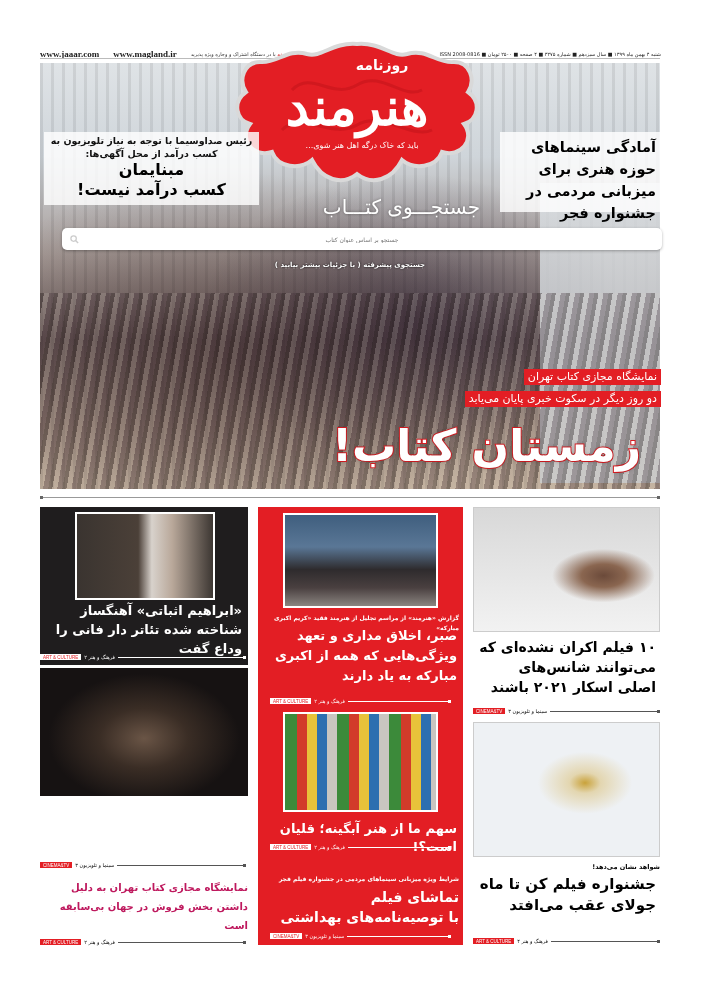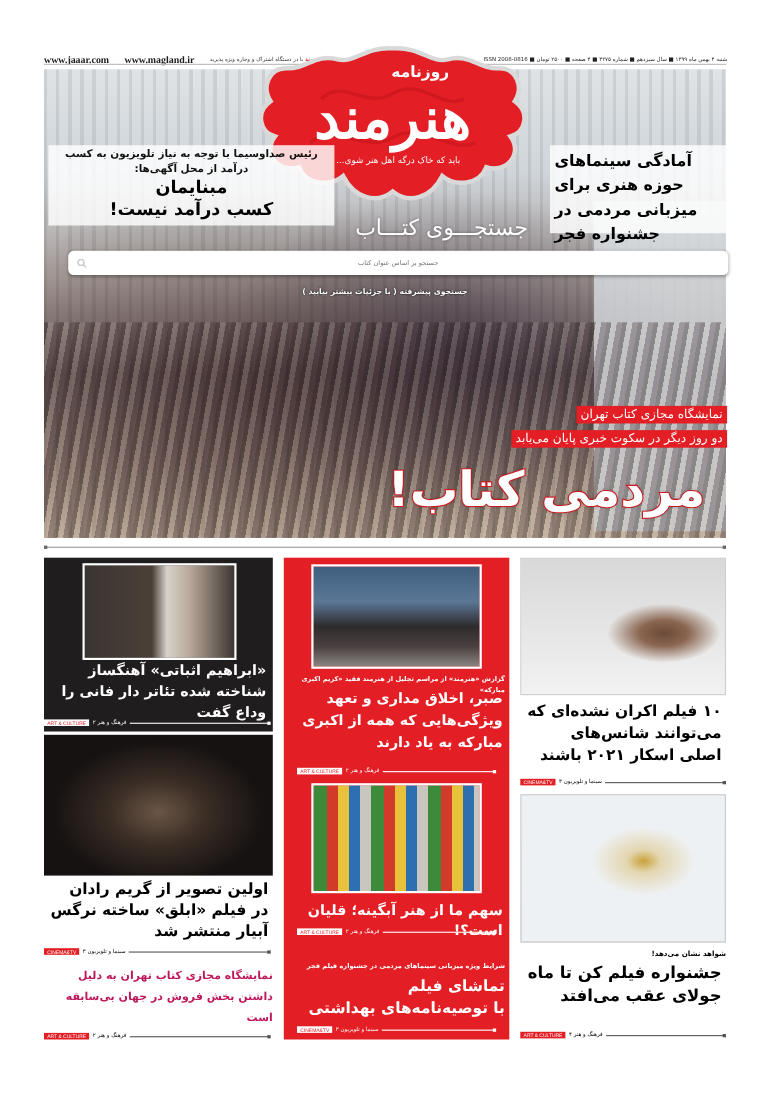--- a/index.html
+++ b/index.html
@@ -13,24 +13,24 @@
 .hero{left:40px;top:63px;width:620px;height:426px;overflow:hidden;
 background:
  radial-gradient(ellipse at 30% 70%,rgba(60,40,40,.55),transparent 45%),
  radial-gradient(ellipse at 60% 60%,rgba(40,30,50,.6),transparent 40%),
  repeating-linear-gradient(90deg,rgba(0,0,0,.08) 0 3px,transparent 3px 11px),
  linear-gradient(180deg,#dfe3e6 0%,#cfd5da 22%,#a79c98 45%,#6d5e5c 65%,#9e8b7e 85%,#c2b09c 100%)}
 .hero .crowd{position:absolute;left:0;right:0;top:230px;height:200px;
 background:repeating-linear-gradient(100deg,rgba(30,20,20,.35) 0 4px,rgba(220,210,200,.15) 4px 9px,rgba(60,40,50,.3) 9px 14px)}
 .hero .rightwall{position:absolute;right:0;top:120px;width:120px;height:300px;background:linear-gradient(180deg,#dde2e6,#c9ced2);opacity:.8}
 .logo{left:232px;top:40px;width:250px;height:150px}
-.box-left{left:44px;top:132px;width:260px;height:73px;background:rgba(255,255,255,.82);direction:rtl;text-align:center;padding:2px 6px}
+.box-left{left:44px;top:132px;width:215px;height:73px;background:rgba(255,255,255,.82);direction:rtl;text-align:center;padding:2px 6px}
 .box-left .kicker{font-size:9.5px;font-weight:bold;line-height:13px;color:#111}
 .box-left .head{font-size:16px;font-weight:bold;line-height:20px;color:#000}
-.box-right{left:500px;top:132px;width:160px;height:80px;background:rgba(255,255,255,.82);direction:rtl;text-align:left;padding:4px 4px}
+.box-right{left:500px;top:132px;width:160px;height:80px;background:rgba(255,255,255,.82);direction:rtl;text-align:right;padding:4px 4px}
 .box-right .head{font-size:14.5px;font-weight:bold;line-height:22px;color:#000}
 .search-title{left:240px;top:195px;width:240px;font-size:20px;color:#fff;direction:rtl;letter-spacing:3px;text-shadow:0 0 3px rgba(0,0,0,.4)}
 .search{left:62px;top:228px;width:600px;height:22px;background:#fff;border-radius:5px;box-shadow:0 1px 3px rgba(0,0,0,.3);display:flex;align-items:center;justify-content:space-between;padding:0 8px}
 .search input{border:none;outline:none;width:540px;font-size:6px;color:#888;text-align:center;direction:rtl;background:transparent;font-family:"DejaVu Sans",sans-serif}
 .search svg{width:9px;height:9px}
 .adv{left:250px;top:261px;width:200px;text-align:center;font-size:7px;font-weight:bold;color:#fff;direction:rtl;text-shadow:0 0 2px #000}
 .red-kicker{right:40px;top:365px;direction:rtl;text-align:right}
 .red-kicker span{display:inline-block;background:#e31e24;color:#fff;font-weight:normal;font-size:11px;line-height:16px;padding:0 4px;margin-bottom:2px}
 .main-head{right:60px;top:418px;direction:rtl;font-size:44px;font-weight:bold;color:#fff;line-height:56px;-webkit-text-stroke:2px #e31e24;paint-order:stroke fill;text-shadow:0 0 4px rgba(0,0,0,.3)}
 .divider{left:40px;top:497px;width:620px;height:1px;background:#999}
@@ -91,37 +91,36 @@
     </svg>
   <input type="text" placeholder="جستجو بر اساس عنوان کتاب" style="">
   <span style="width:9px"></span>
 </div>
 <div class="abs adv">جستجوی پیشرفته ( با جزئیات بیشتر بیابید )</div>
 
 <div class="abs red-kicker">
   <span>نمایشگاه مجازی کتاب تهران</span><br>
   <span>دو روز دیگر در سکوت خبری پایان می‌یابد</span>
 </div>
-<div class="abs main-head">مردمی کتاب!</div>
+<div class="abs main-head">زمستان کتاب!</div>
 
 <div class="abs divider"></div>
 
 <div class="card" style="left:40px;top:507px;width:208px;height:158px;background:#1f1d1e">
   <div class="photo" style="left:35px;top:5px;width:140px;height:88px;background:linear-gradient(90deg,#3a3430 0%,#4b4038 45%,#d8d2cc 55%,#b9a89a 70%,#3c3632 100%)"></div>
   <h3 style="position:absolute;left:6px;right:6px;top:94px;font-size:13px;line-height:19px">«ابراهیم اثباتی» آهنگساز شناخته شده تئاتر دار فانی را وداع گفت</h3>
   <div class="tagline white" style="left:0;right:2px;top:146px">
       <span class="lbl">ART &amp; CULTURE</span>
       <span class="sec">فرهنگ و هنر ۲</span>
       <span class="ln"></span>
     </div>
 </div>
 
 <div class="card" style="left:40px;top:668px;width:208px;height:200px">
   <div class="photo" style="left:0;top:0;width:208px;height:128px;border:none;background:radial-gradient(ellipse at 50% 55%,#6a5546 0%,#3a2d25 30%,#161212 65%)"></div>
-  <h3 style="position:absolute;left:4px;right:4px;top:132px;color:#000;font-size:14px;line-height:19px">اولین تصویر از گریم رادان در فیلم «ابلق» ساخته نرگس آبیار منتشر شد</h3>
   <div class="tagline" style="left:0;right:2px;top:193px">
       <span class="lbl">CINEMA&amp;TV</span>
       <span class="sec">سینما و تلویزیون ۳</span>
       <span class="ln"></span>
     </div>
 </div>
 
 <div class="card" style="left:40px;top:878px;width:208px;height:70px">
   <h3 style="color:#be185d;font-size:10px;line-height:19px">نمایشگاه مجازی کتاب تهران به دلیل داشتن بخش فروش در جهان بی‌سابقه است</h3>
   <div class="tagline" style="left:0;right:2px;top:60px">

